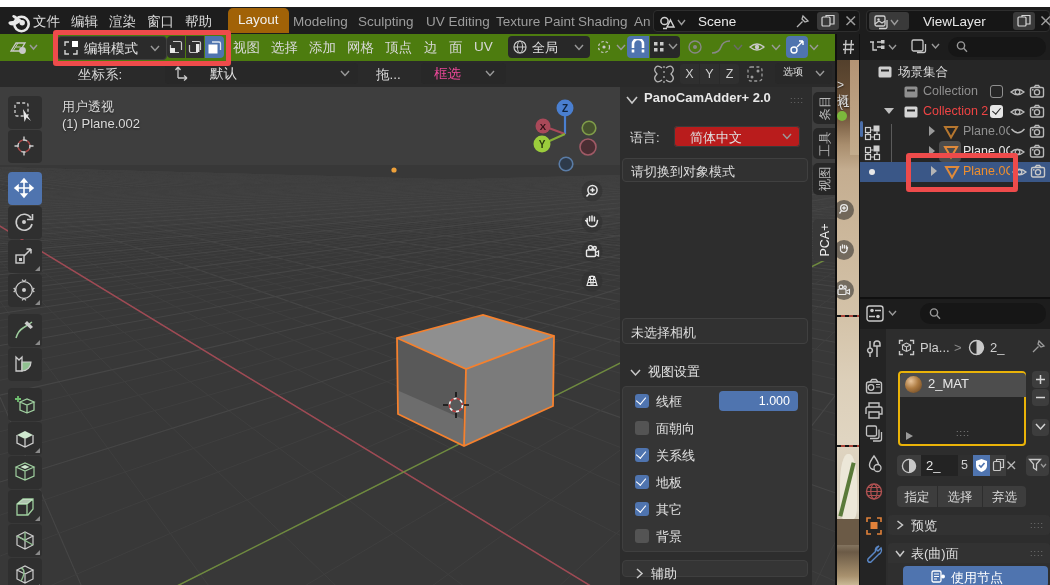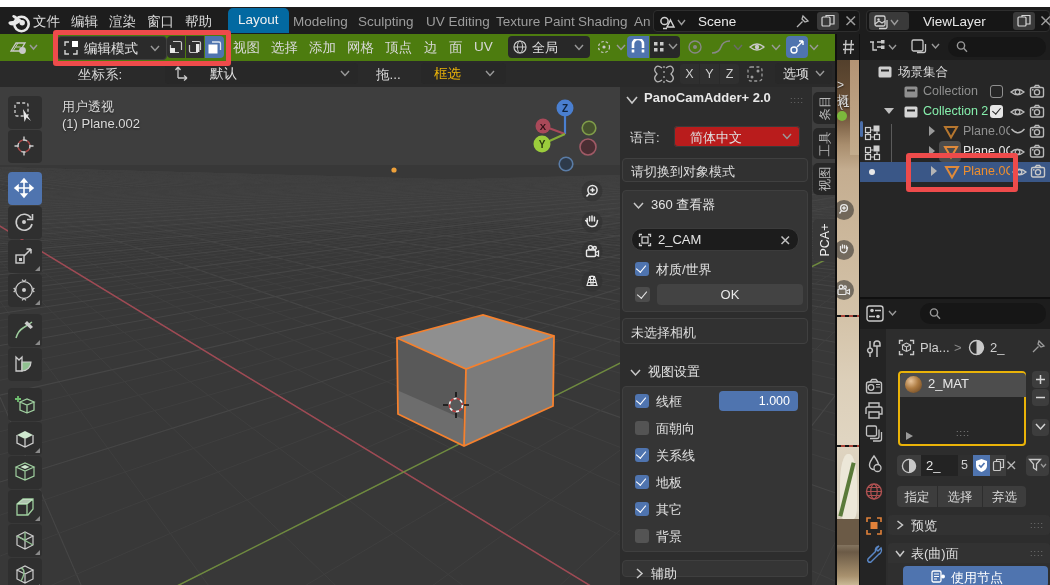--- a/index.html
+++ b/index.html
@@ -3,21 +3,21 @@
 <style>
 html,body{margin:0;padding:0;}
 body{width:1050px;height:585px;position:relative;overflow:hidden;background:#101010;
   font-family:"Liberation Sans",sans-serif;-webkit-font-smoothing:antialiased;}
 .abs{position:absolute;}
 
 #topbar{left:0;top:7px;width:1050px;height:27px;background:#1d1d1d;}
 #whitetop{left:0;top:0;width:1050px;height:7px;background:#ffffff;}
 #topbar .menu{position:absolute;top:6px;font-size:13.5px;color:#dcdcdc;}
 .wtab{position:absolute;top:7px;font-size:13.5px;color:#9d9d9d;}
-.wtab.act{color:#f0f0f0;background:#0369a1;border-radius:5px 5px 0 0;padding:4px 10px 6px;top:1px;}
+.wtab.act{color:#f0f0f0;background:#a16207;border-radius:5px 5px 0 0;padding:4px 10px 6px;top:1px;}
 
 #vparea{left:0;top:34px;width:835px;height:551px;background:#383838;overflow:hidden;}
 #vpheader{left:0;top:0;width:835px;height:27px;background:#4d7c0f;}
 #vptool{left:0;top:27px;width:835px;height:26px;background:#2a2a2a;}
 .hmenu{position:absolute;top:5px;font-size:13.5px;color:#d8d8d8;}
 .ddown{position:absolute;background:#282828;border:1px solid #3a3a3a;border-radius:4px;color:#e0e0e0;font-size:13px;}
 
 #npanel{left:620px;top:53px;width:192px;height:498px;background:#2d2d2d;}
 .pbox{position:absolute;left:2px;width:186px;background:#313131;border:1px solid #404040;border-radius:4px;box-sizing:border-box;}
 
@@ -538,40 +538,40 @@
       <svg class="abs" style="left:8px;top:2px" width="17" height="17" viewBox="0 0 17 17">
           <path d="M5 2 v11 M5 2 l-2.5 3 M5 2 l2.5 3 M5 13 h9 M14 13 l-3-2.5 M14 13 l-3 2.5" fill="none" stroke="#c9c9c9" stroke-width="1.3"></path>
         </svg>
       <div class="abs" style="left:45px;top:2px;font-size:13.5px;color:#e0e0e0">默认</div>
       <svg class="abs" style="left:175px;top:7px" width="10" height="7">
           <path d="M1 1 L5 5.5 L9 1" fill="none" stroke="#9a9a9a" stroke-width="1.4"></path>
         </svg>
     </div>
     <div class="abs" style="left:376px;top:5px;font-size:13.5px;color:#d8d8d8">拖...</div>
     <div class="ddown" style="left:421px;top:2px;width:85px;height:21px;border:none;background:#282828">
-      <div class="abs" style="left:13px;top:2px;font-size:13.5px;color:#eab308">框选</div>
+      <div class="abs" style="left:13px;top:2px;font-size:13.5px;color:#ec4899">框选</div>
       <svg class="abs" style="left:64px;top:7px" width="10" height="7">
           <path d="M1 1 L5 5.5 L9 1" fill="none" stroke="#9a9a9a" stroke-width="1.4"></path>
         </svg>
     </div>
 
     <svg class="abs" style="left:652px;top:3px" width="24" height="20" viewBox="0 0 24 20">
         <path d="M10 4 Q6 1 4 3 Q1 6 5 10 Q1 14 4 17 Q6 19 10 16 M14 4 Q18 1 20 3 Q23 6 19 10 Q23 14 20 17 Q18 19 14 16" fill="none" stroke="#b5b5b5" stroke-width="1.3"></path>
         <path d="M12 2 v2 M12 7 v2 M12 12 v2 M12 17 v2" stroke="#b5b5b5" stroke-width="1.2"></path>
       </svg>
     <div class="abs" style="left:680px;top:3px;width:19px;height:20px;background:#2f2f2f;border-radius:3px 0 0 3px;text-align:center;font-size:12.5px;color:#cfcfcf;line-height:20px;">X</div>
     <div class="abs" style="left:700px;top:3px;width:19px;height:20px;background:#2f2f2f;text-align:center;font-size:12.5px;color:#cfcfcf;line-height:20px;">Y</div>
     <div class="abs" style="left:720px;top:3px;width:19px;height:20px;background:#2f2f2f;border-radius:0 3px 3px 0;text-align:center;font-size:12.5px;color:#cfcfcf;line-height:20px;">Z</div>
     <svg class="abs" style="left:745px;top:4px" width="20" height="18" viewBox="0 0 20 18">
         <rect x="3" y="2" width="14" height="14" rx="3" fill="none" stroke="#9a9a9a" stroke-width="1.3" stroke-dasharray="3 2.4"></rect>
         <circle cx="7" cy="12" r="1.5" fill="#9a9a9a"></circle>
         <circle cx="13" cy="6" r="1.5" fill="#9a9a9a"></circle>
       </svg>
     <div class="ddown" style="left:775px;top:2px;width:57px;height:21px;border:none;background:#282828">
-      <div class="abs" style="left:8px;top:2px;font-size:13px;color:#e0e0e0">选项</div>
+      <div class="abs" style="left:8px;top:2px;font-size:10px;color:#e0e0e0">选项</div>
       <svg class="abs" style="left:40px;top:7px" width="10" height="7">
           <path d="M1 1 L5 5.5 L9 1" fill="none" stroke="#9a9a9a" stroke-width="1.4"></path>
         </svg>
     </div>
   </div>
   <div class="abs" id="toolbar" style="left:8px;top:62px;width:34px;">
 
     <div class="tbtn" style="top:0px">
         <svg width="22" height="22" viewBox="0 0 22 22">
           <rect x="2" y="2" width="13" height="13" rx="2" fill="none" stroke="#cdcdcd" stroke-width="1.3" stroke-dasharray="3 2.2"></rect>
@@ -669,44 +669,20 @@
     <div class="nrow" style="top:42px">语言:</div>
     <div class="ddown" style="left:54px;top:39px;width:126px;height:21px;border:none;background:#b91c1c;box-shadow:inset 0 0 0 1px #3a3a3a;">
       <div class="abs" style="left:16px;top:2.5px;font-size:13px;color:#e0e0e0">简体中文</div>
       <svg class="abs" style="left:108px;top:7px" width="10" height="7">
           <path d="M1 1 L5 5.5 L9 1" fill="none" stroke="#9a9a9a" stroke-width="1.4"></path>
         </svg>
     </div>
     <div class="pbox" style="top:71px;height:24px;">
         <div class="nrow" style="top:4px;left:8px">请切换到对象模式</div>
       </div>
-    <div class="pbox" style="top:103px;height:122px;background:#353535;border-color:#3f3f3f;">
-      <svg class="abs" style="left:10px;top:10px" width="11" height="9">
-          <path d="M1 2 L5.5 7 L10 2" fill="none" stroke="#c9c9c9" stroke-width="1.5"></path>
-        </svg>
-      <div class="abs" style="left:28px;top:5px;font-size:13px;color:#e3e3e3">360 查看器</div>
-      <div class="abs" style="left:8px;top:37px;width:168px;height:23px;background:#1c1c1c;border:1px solid #3c3c3c;border-radius:11px;box-sizing:border-box;">
-        <svg class="abs" style="left:6px;top:4px" width="14" height="14" viewBox="0 0 14 14">
-            <path d="M4 1.5 H1.5 V4 M10 1.5 H12.5 V4 M1.5 10 V12.5 H4 M12.5 10 V12.5 H10" fill="none" stroke="#cdcdcd" stroke-width="1.3"></path>
-            <rect x="4" y="4" width="6" height="6" fill="none" stroke="#cdcdcd" stroke-width="1.3"></rect>
-          </svg>
-        <div class="abs" style="left:26px;top:3px;font-size:13px;color:#e5e5e5">2_CAM</div>
-        <svg class="abs" style="left:148px;top:6px" width="11" height="11">
-            <path d="M1.5 1.5 L9 9 M9 1.5 L1.5 9" stroke="#c0c0c0" stroke-width="1.5"></path>
-          </svg>
-      </div>
-      <div class="cbx" style="left:12px;top:71px"></div>
-      <div class="abs" style="left:33px;top:70px;font-size:13px;color:#e0e0e0">材质/世界</div>
-      <div class="abs" style="left:12px;top:96px;width:15px;height:15px;background:#4c4c4c;border-radius:3px;">
-          <div style="position:absolute;left:4px;top:1.5px;width:5px;height:8px;border:solid #e5e5e5;border-width:0 1.7px 1.7px 0;transform:rotate(40deg)"></div>
-        </div>
-      <div class="abs" style="left:34px;top:93px;width:146px;height:21px;background:#434343;border-radius:4px;">
-        <div style="position:absolute;width:100%;top:2.5px;text-align:center;font-size:13px;color:#e8e8e8">OK</div>
-      </div>
-    </div>
     <div class="pbox" style="top:231px;height:26px;">
         <div class="nrow" style="top:5px;left:8px">未选择相机</div>
       </div>
     <svg class="abs" style="left:10px;top:281px" width="11" height="9">
         <path d="M1 2 L5.5 7 L10 2" fill="none" stroke="#c9c9c9" stroke-width="1.5"></path>
       </svg>
     <div class="abs" style="left:28px;top:276px;font-size:13px;color:#e3e3e3">视图设置</div>
     <div class="pbox" style="top:299px;height:166px;background:#353535;border-color:#3f3f3f;">
       <div class="cbx" style="left:12px;top:7px"></div>
         <div class="abs" style="left:33px;top:6px;font-size:13px;color:#e0e0e0">线框</div>
@@ -830,21 +806,21 @@
       </svg>
   </div>
   <div class="abs orow" style="top:68px">
     <svg class="abs" style="left:24px;top:5px" width="10" height="8">
         <path d="M0 1 L5 7 L10 1 Z" fill="#c0c0c0"></path>
       </svg>
     <svg class="abs" style="left:43px;top:2px" width="16" height="16" viewBox="0 0 16 16">
         <rect x="1.5" y="2.5" width="13" height="11" rx="1.5" fill="#d5d5d5"></rect>
         <rect x="4" y="5.5" width="8" height="2" fill="#262626"></rect>
       </svg>
-    <div class="abs" style="left:63px;top:2px;font-size:13px;color:#86efac">Collection 2</div>
+    <div class="abs" style="left:63px;top:2px;font-size:13px;color:#ef4444">Collection 2</div>
     <div class="abs" style="left:130px;top:3px;width:13px;height:13px;background:#e5e5e5;border-radius:3px;">
         <div style="position:absolute;left:3.5px;top:1px;width:4px;height:7px;border:solid #222;border-width:0 1.7px 1.7px 0;transform:rotate(40deg)"></div>
       </div>
     <svg class="abs eyeic" style="left:149px;top:3px" width="17" height="14" viewBox="0 0 17 14">
         <path d="M2 7 Q8.5 1.5 15 7 Q8.5 12.5 2 7 Z" fill="none" stroke="#b9b9b9" stroke-width="1.3"></path>
         <circle cx="8.5" cy="7" r="2.3" fill="none" stroke="#b9b9b9" stroke-width="1.3"></circle>
       </svg>
     <svg class="abs camic" style="left:169px;top:2px" width="16" height="15" viewBox="0 0 16 15">
         <rect x="1.5" y="3.5" width="13" height="9.5" rx="1.5" fill="none" stroke="#b9b9b9" stroke-width="1.4"></rect>
         <circle cx="8" cy="8.2" r="2.6" fill="none" stroke="#b9b9b9" stroke-width="1.3"></circle>

